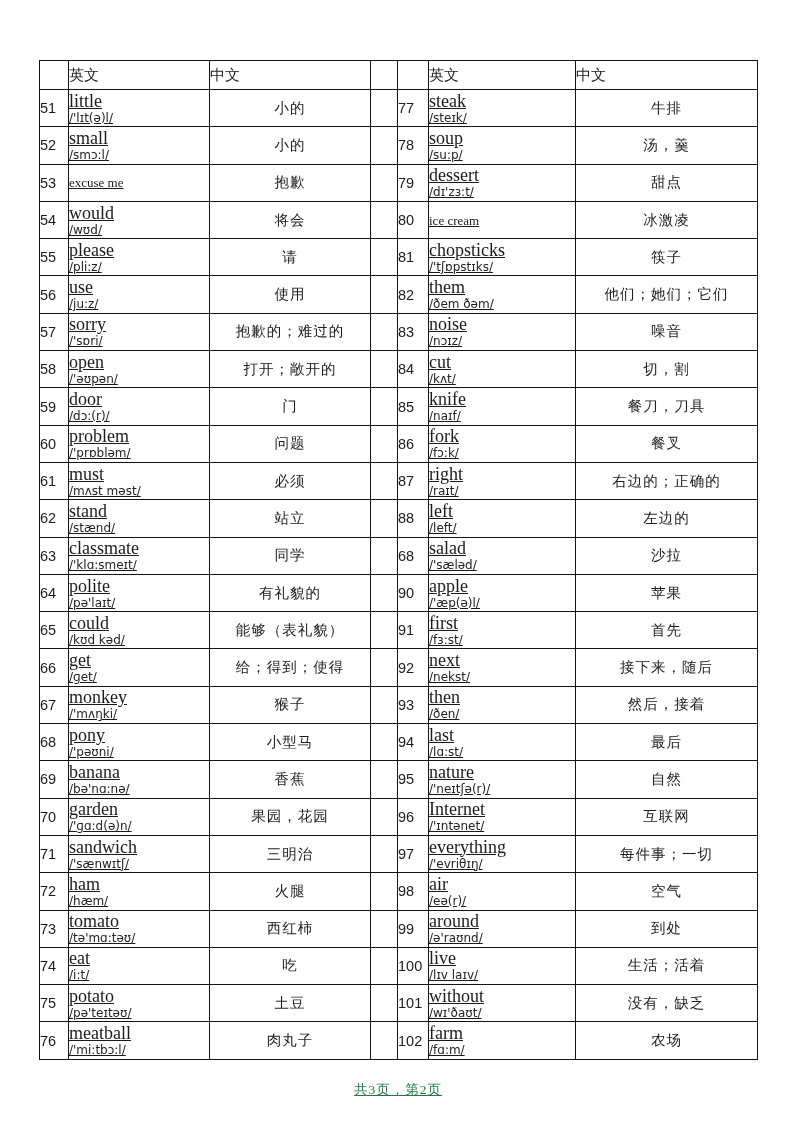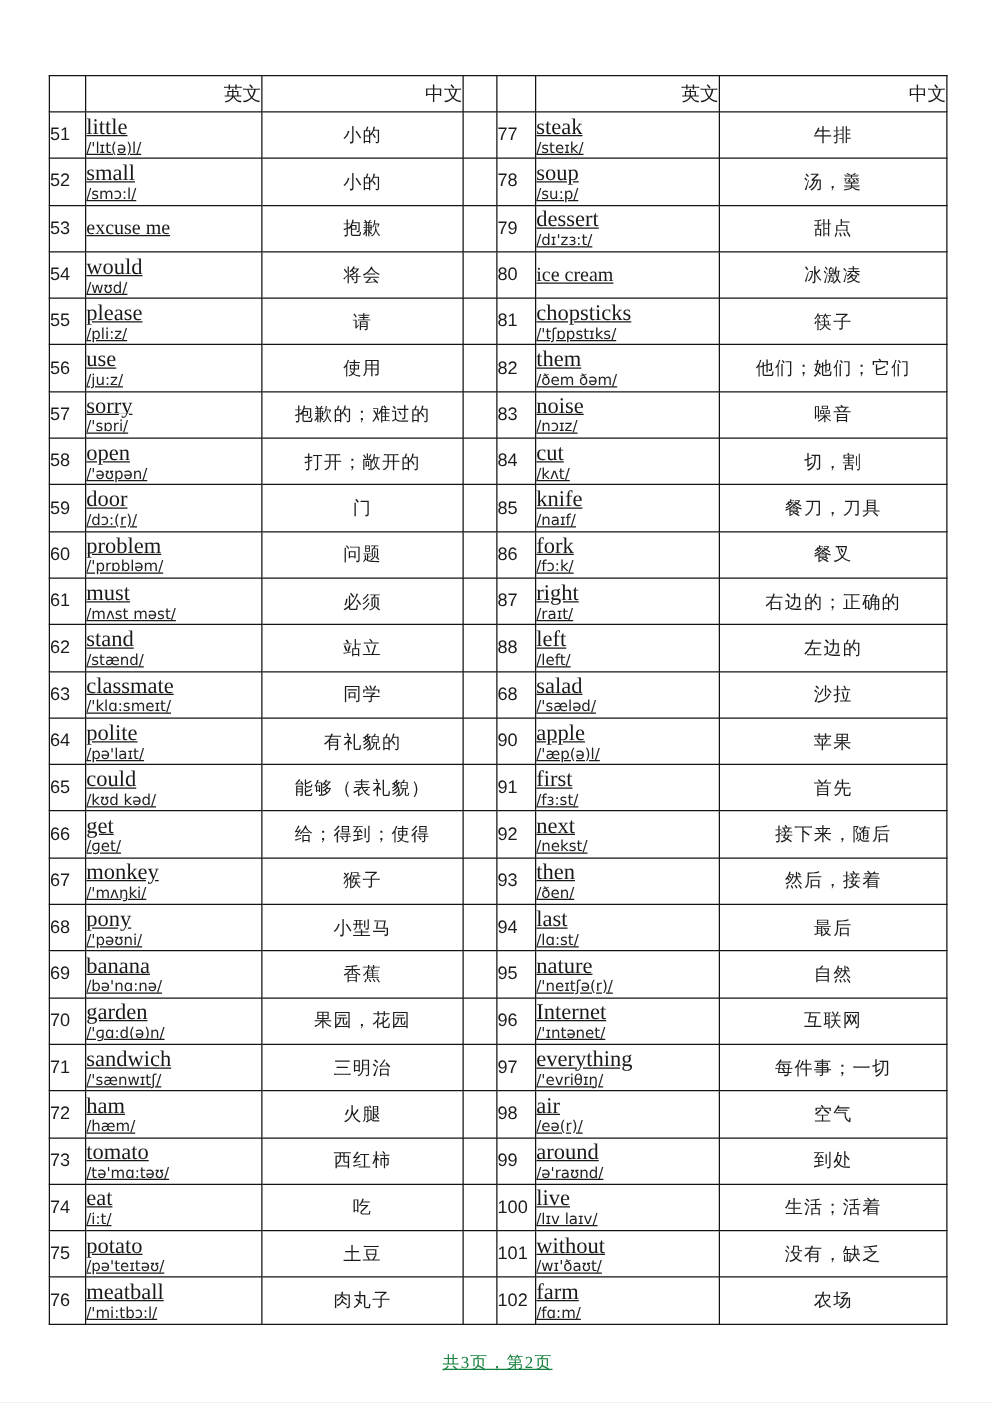--- a/index.html
+++ b/index.html
@@ -13,32 +13,32 @@
     border-collapse:collapse; table-layout:fixed;
   }
   table.vocab th, table.vocab td {
     border:1.6px solid #141414; padding:0; overflow:hidden;
     vertical-align:middle;
   }
   table.vocab thead tr { height:29px; }
   table.vocab tbody tr { height:37.3px; }
   th.col-header {
     font-family:"Liberation Serif", serif; font-weight:400;
-    font-size:15px; text-align:right; color:#1c1c1c;
+    font-size:15px; text-align:left; color:#1c1c1c;
   }
   td.num {
     font-family:"Liberation Sans", sans-serif;
     font-size:14.5px; text-align:left; color:#1c1c1c;
   }
   td.en { padding:1px 2px 1px 5px;text-decoration:underline; }
   td.en .word {
     font-family:"Liberation Serif", serif; font-size:18px;
     line-height:19px; white-space:nowrap;
   }
-  td.en.center .word { font-size:16px; line-height:17px; }
+  td.en.center .word { font-size:13px; line-height:17px; }
   td.en .phon {
     font-family:"DejaVu Sans", sans-serif; font-size:12px;
     line-height:14px; color:#222222; white-space:nowrap;
   }
   td.zh {
     padding:0 4px 0 8px; font-size:14.5px; color:#1c1c1c;
     font-family:"Liberation Serif", serif; letter-spacing:1px;text-align:center;
   }
   td.spacer { background:#ffffff; }
   .footer {

